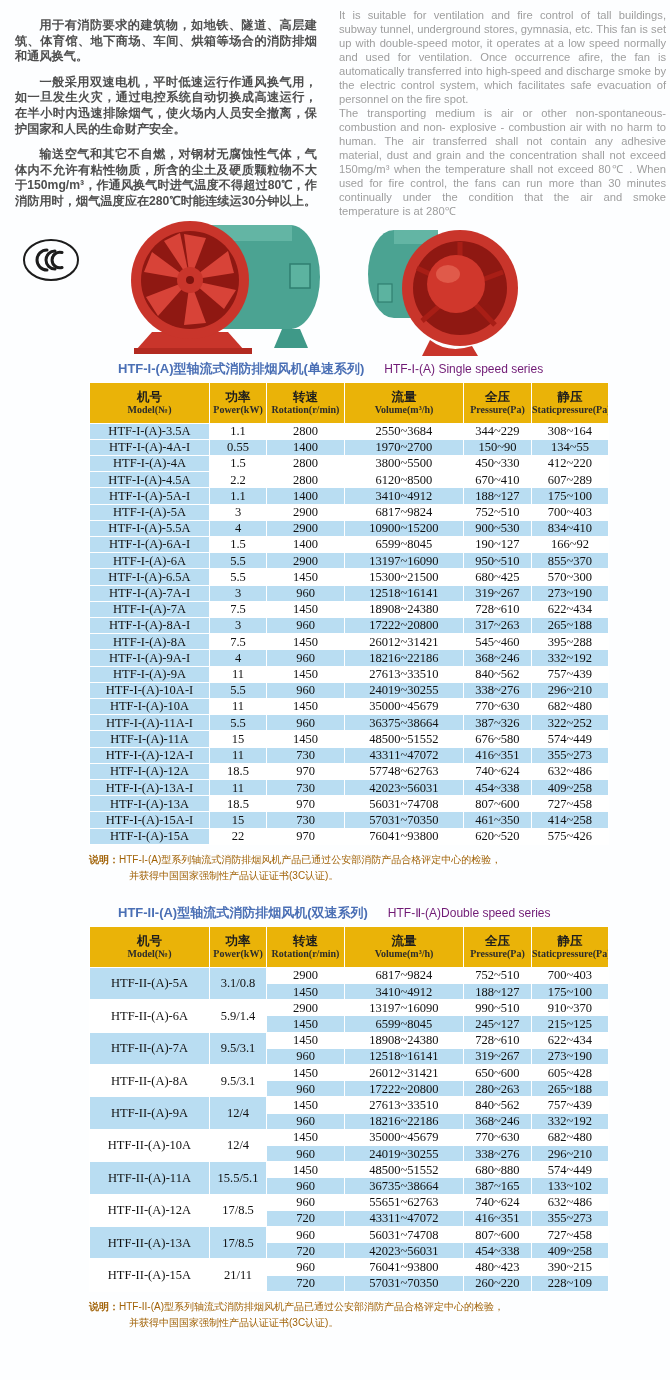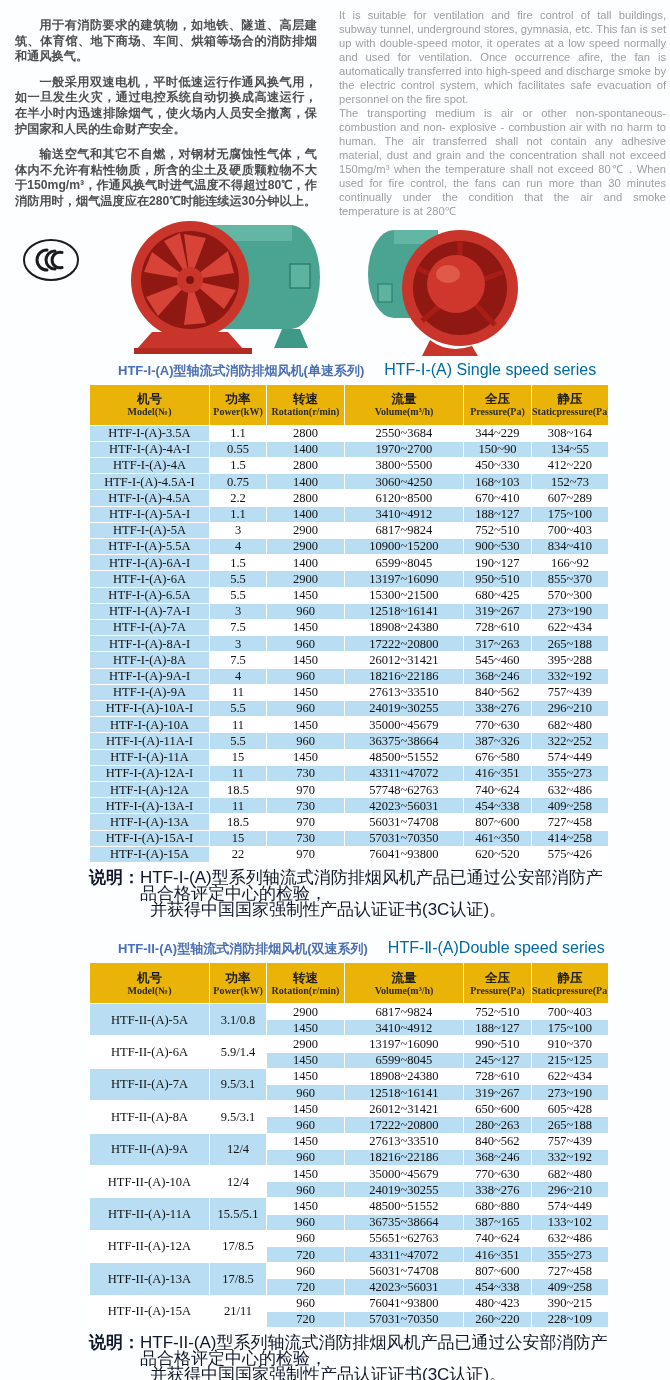--- a/index.html
+++ b/index.html
@@ -13,31 +13,31 @@
   .intro-en p{margin:0;}
   
   .media-row{position:relative;height:132px;margin-top:2px;}
   .ccc-mark{position:absolute;left:20px;top:14px;}
   .fan1{position:absolute;left:94px;top:-2px;}
   .fan2{position:absolute;left:360px;top:0px;}
   
   .tables{margin-left:89px;width:519px;}
   .tbl-title{display:flex;align-items:baseline;gap:20px;margin:6px 0 4px 0;}
   .tbl-title .tt-zh{color:#4a6fb5;font-size:13px;font-weight:bold;padding-left:29px;}
-  .tbl-title .tt-en{color:#0369a1;font-size:16px;}
+  .tbl-title .tt-en{color:#701a75;font-size:12px;}
   table{border-collapse:collapse;width:519px;table-layout:fixed;}
   th,td{border:1.6px solid #ffffff;text-align:center;padding:0;overflow:hidden;}
   thead th{background:#eab308;height:40px;vertical-align:middle;}
   .h-zh{font-family:"Liberation Serif",serif;font-size:12.5px;font-weight:bold;color:#1d1d1d;line-height:14px;}
   .h-en{font-family:"Liberation Serif",serif;font-size:10px;color:#2c2c2c;line-height:11px;}
   tbody td{font-family:"Liberation Serif",serif;font-size:12.5px;color:#101010;height:14.2px;line-height:14.2px;padding:0.5px 0;}
   td.blue{background:#b9ddf2;}
   td.white{background:#ffffff;}
   
-  .note{display:flex;color:#0f172a;font-size:17px;line-height:16px;margin:7px 0 4px 0;}
+  .note{display:flex;color:#a16207;font-size:10px;line-height:16px;margin:7px 0 4px 0;}
   .note-label{white-space:nowrap;font-weight:bold;}
   .note-line1{}
   .note-line2{padding-left:10px;}
   .gap-lg{height:10px;}
 </style>
 </head>
 <body>
 
 <div class="page">
 
@@ -175,28 +175,20 @@
           </tr>
           <tr>
             <td class="blue">HTF-I-(A)-4A</td>
             <td class="white">1.5</td>
             <td class="white">2800</td>
             <td class="white">3800~5500</td>
             <td class="white">450~330</td>
             <td class="white">412~220</td>
           </tr>
           <tr>
-            <td class="blue">HTF-I-(A)-4.5A-I</td>
-            <td class="blue">0.75</td>
-            <td class="blue">1400</td>
-            <td class="blue">3060~4250</td>
-            <td class="blue">168~103</td>
-            <td class="blue">152~73</td>
-          </tr>
-          <tr>
             <td class="blue">HTF-I-(A)-4.5A</td>
             <td class="white">2.2</td>
             <td class="white">2800</td>
             <td class="white">6120~8500</td>
             <td class="white">670~410</td>
             <td class="white">607~289</td>
           </tr>
           <tr>
             <td class="blue">HTF-I-(A)-5A-I</td>
             <td class="blue">1.1</td>

